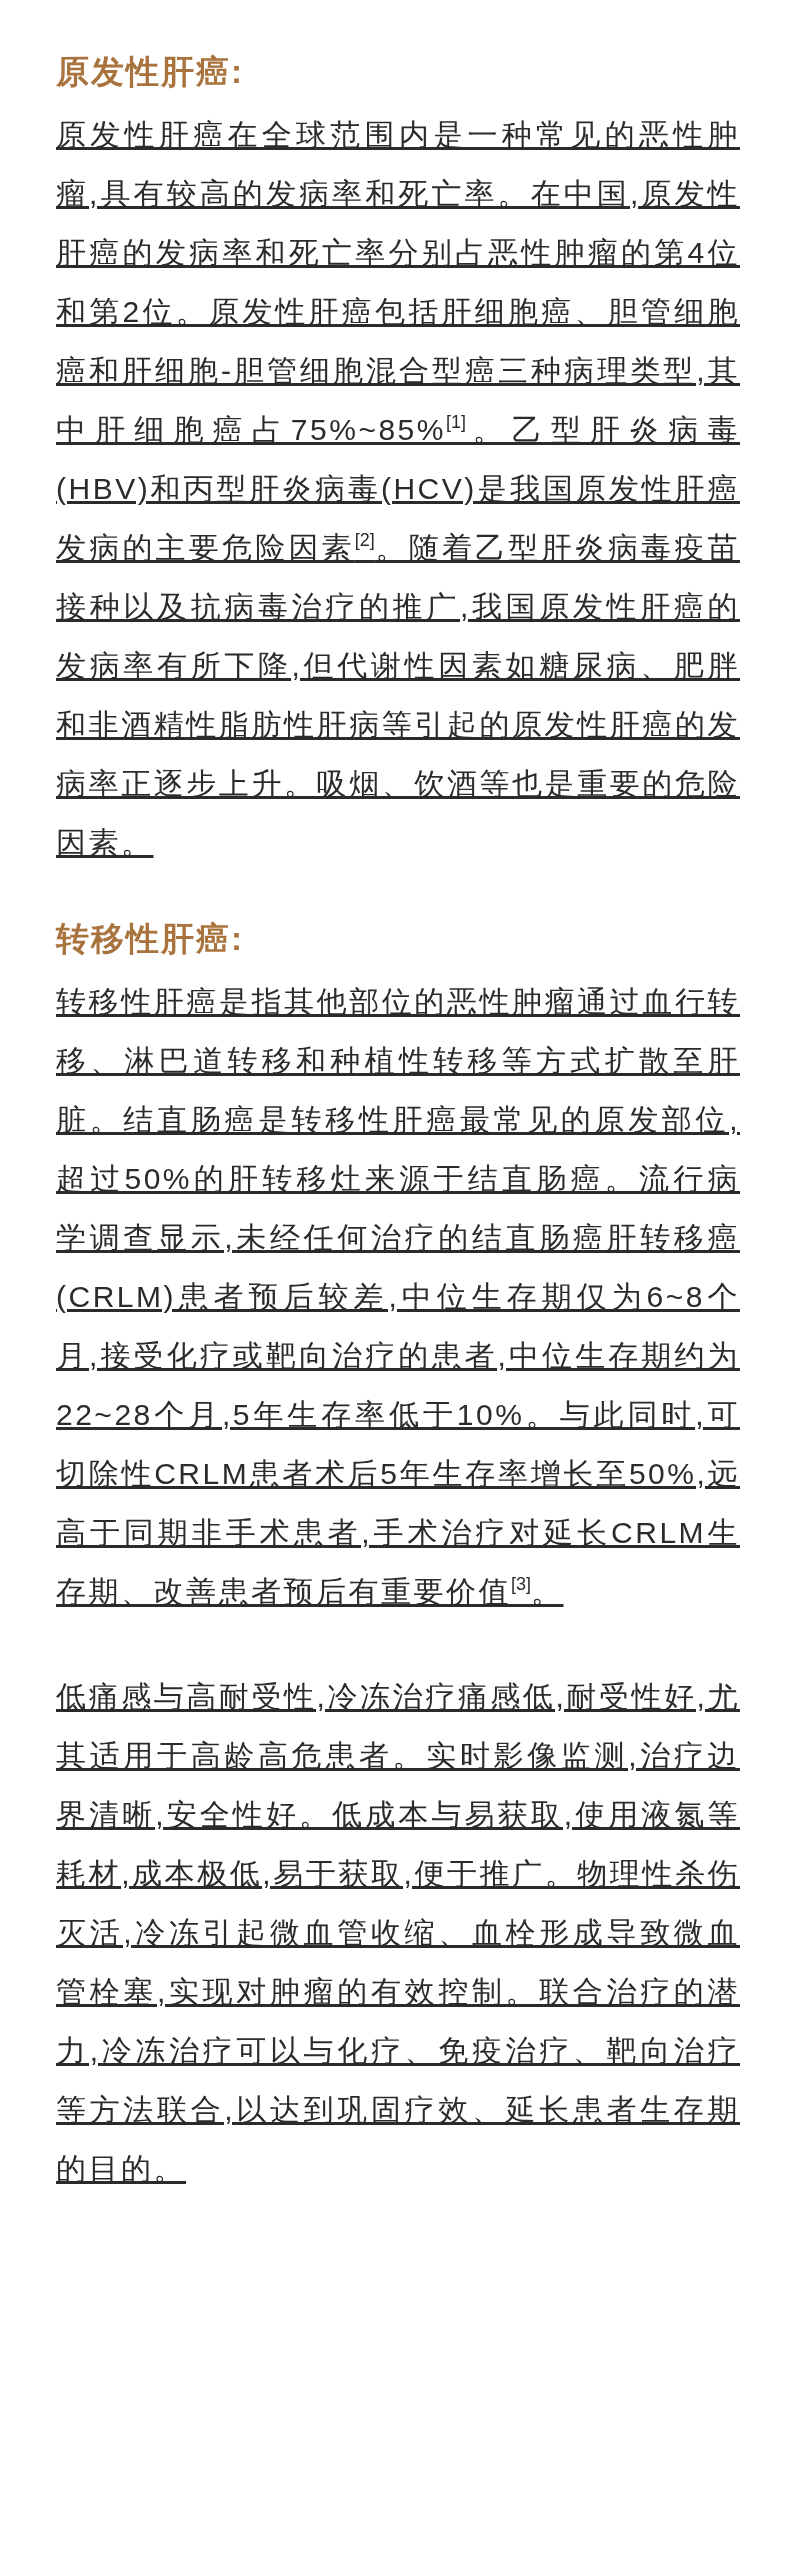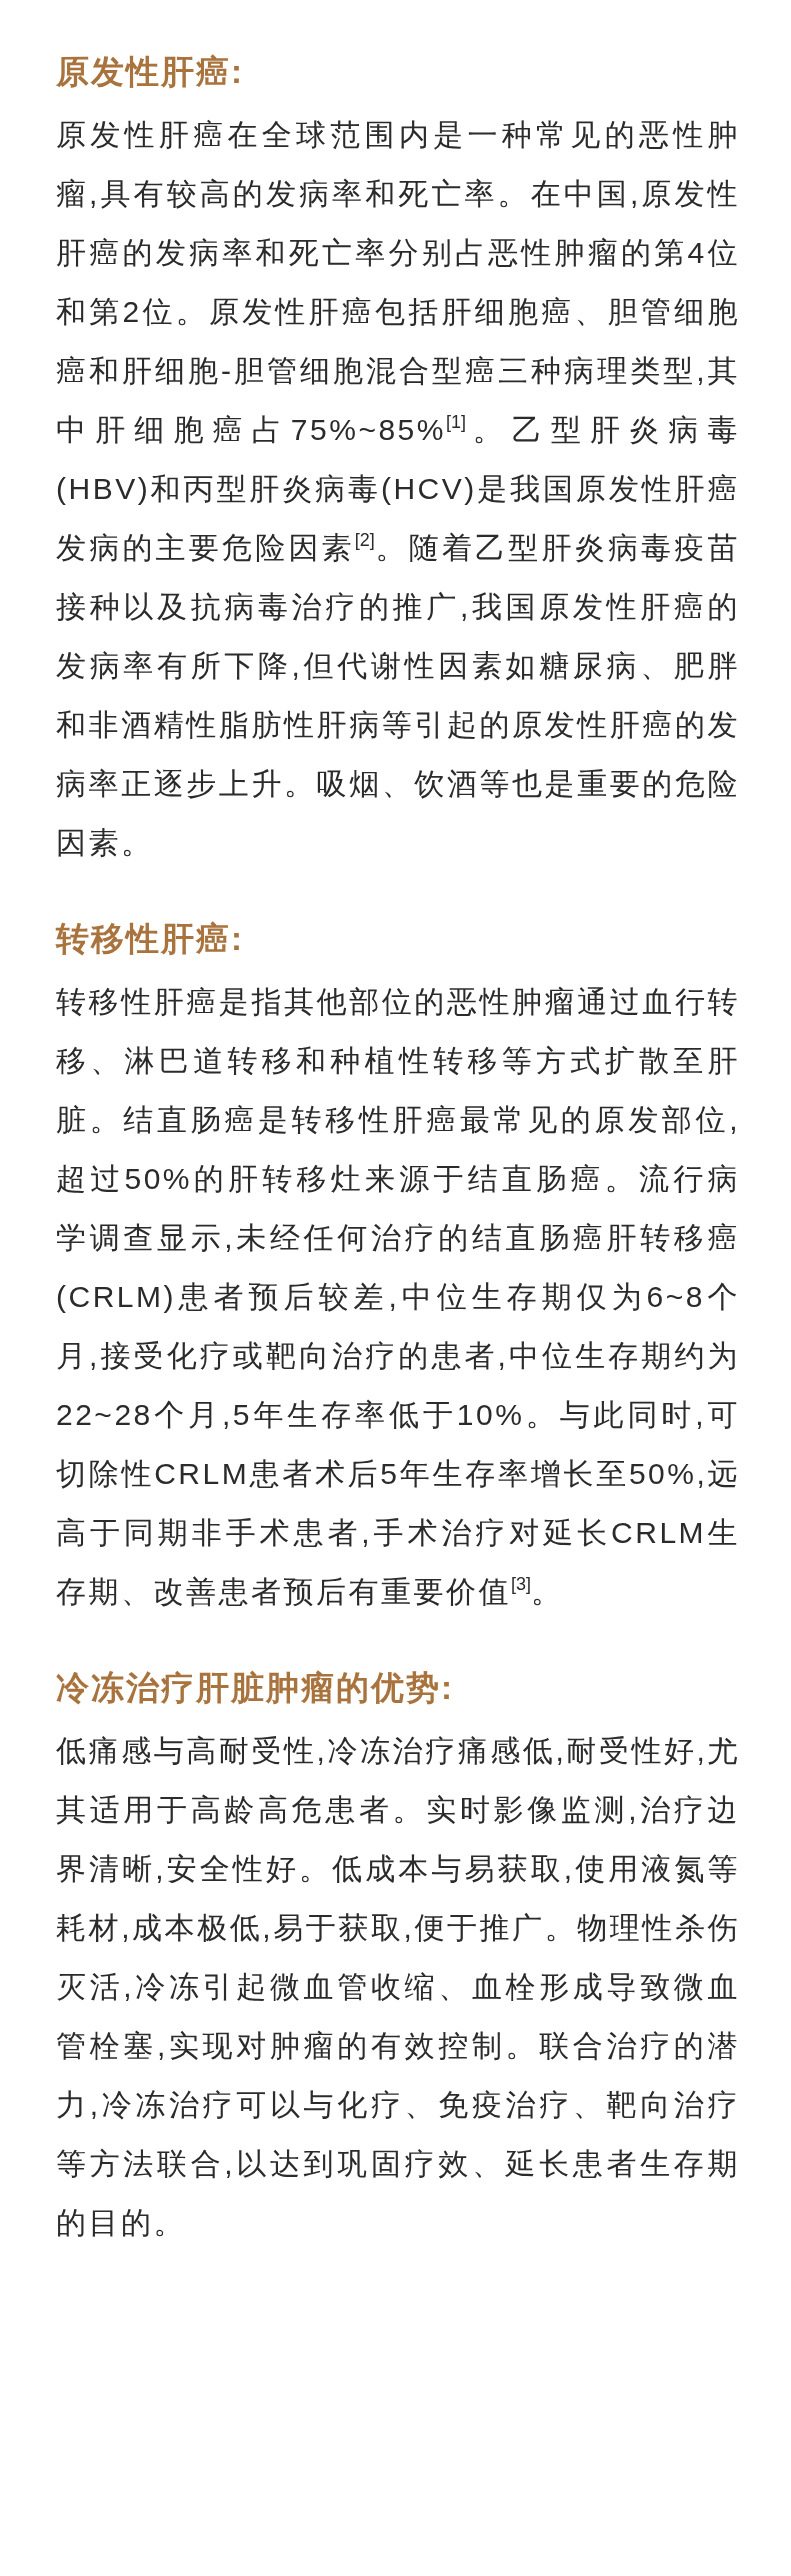--- a/index.html
+++ b/index.html
@@ -30,20 +30,21 @@
   }
   p {
     margin: 0;
     font-size: 30px;
     line-height: 59px;
     font-weight: 400;
     letter-spacing: 2.5px;
     color: #2B2B2B;
     text-align: justify;
     text-justify: inter-ideograph;
+    text-decoration: underline;
   }
   sup {
     font-size: 18px;
     line-height: 0;
     letter-spacing: 0;
     vertical-align: baseline;
     position: relative;
     top: -0.65em;
   }
 </style>
@@ -53,17 +54,16 @@
 <main class="page">
     <section>
       <h2>原发性肝癌:</h2>
       <p>原发性肝癌在全球范围内是一种常见的恶性肿瘤,具有较高的发病率和死亡率。在中国,原发性肝癌的发病率和死亡率分别占恶性肿瘤的第4位和第2位。原发性肝癌包括肝细胞癌、胆管细胞癌和肝细胞-胆管细胞混合型癌三种病理类型,其中肝细胞癌占75%~85%<sup>[1]</sup>。乙型肝炎病毒(HBV)和丙型肝炎病毒(HCV)是我国原发性肝癌发病的主要危险因素<sup>[2]</sup>。随着乙型肝炎病毒疫苗接种以及抗病毒治疗的推广,我国原发性肝癌的发病率有所下降,但代谢性因素如糖尿病、肥胖和非酒精性脂肪性肝病等引起的原发性肝癌的发病率正逐步上升。吸烟、饮酒等也是重要的危险因素。</p>
     </section>
     <section>
       <h2>转移性肝癌:</h2>
       <p>转移性肝癌是指其他部位的恶性肿瘤通过血行转移、淋巴道转移和种植性转移等方式扩散至肝脏。结直肠癌是转移性肝癌最常见的原发部位,超过50%的肝转移灶来源于结直肠癌。流行病学调查显示,未经任何治疗的结直肠癌肝转移癌(CRLM)患者预后较差,中位生存期仅为6~8个月,接受化疗或靶向治疗的患者,中位生存期约为22~28个月,5年生存率低于10%。与此同时,可切除性CRLM患者术后5年生存率增长至50%,远高于同期非手术患者,手术治疗对延长CRLM生存期、改善患者预后有重要价值<sup>[3]</sup>。</p>
     </section>
     <section>
-      <h2>冷冻治疗肝脏肿瘤的优势:</h2>
       <p>低痛感与高耐受性,冷冻治疗痛感低,耐受性好,尤其适用于高龄高危患者。实时影像监测,治疗边界清晰,安全性好。低成本与易获取,使用液氮等耗材,成本极低,易于获取,便于推广。物理性杀伤灭活,冷冻引起微血管收缩、血栓形成导致微血管栓塞,实现对肿瘤的有效控制。联合治疗的潜力,冷冻治疗可以与化疗、免疫治疗、靶向治疗等方法联合,以达到巩固疗效、延长患者生存期的目的。</p>
     </section>
   </main>
 
 
 </body></html>

